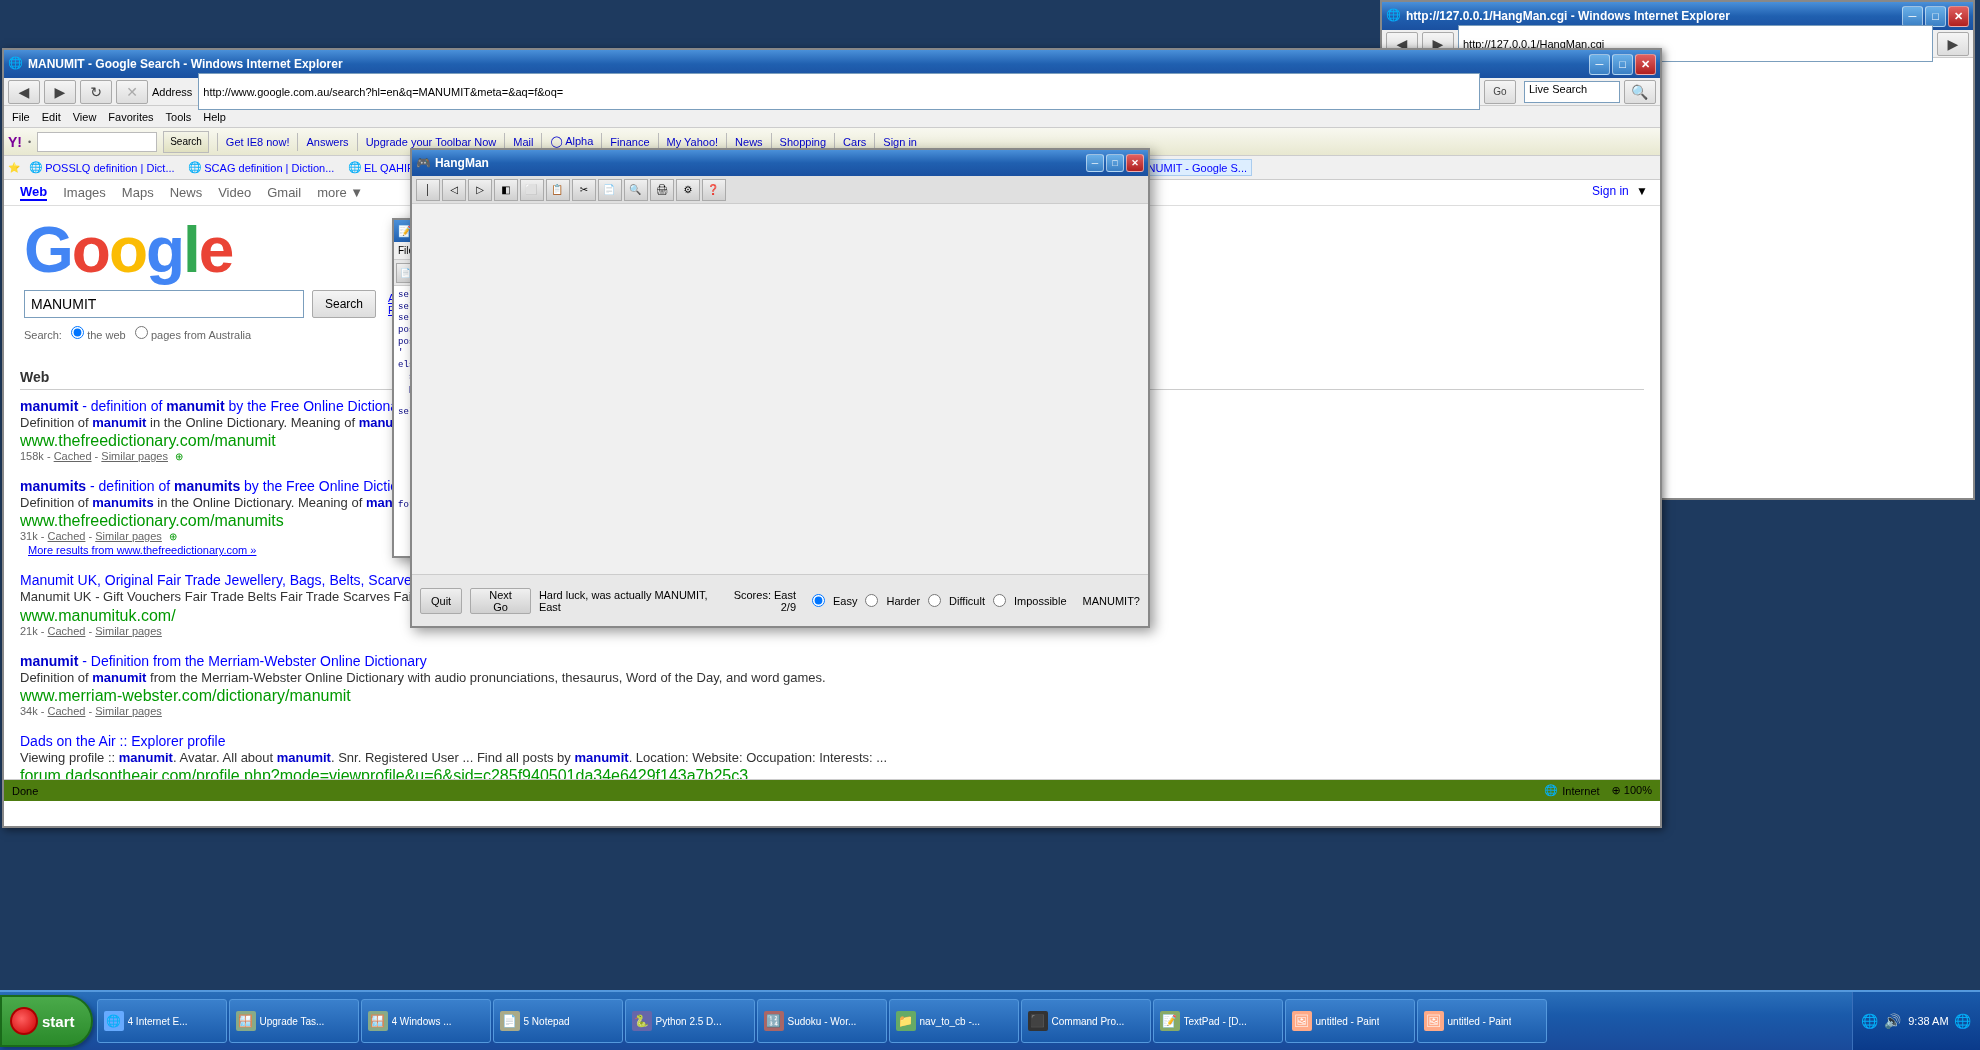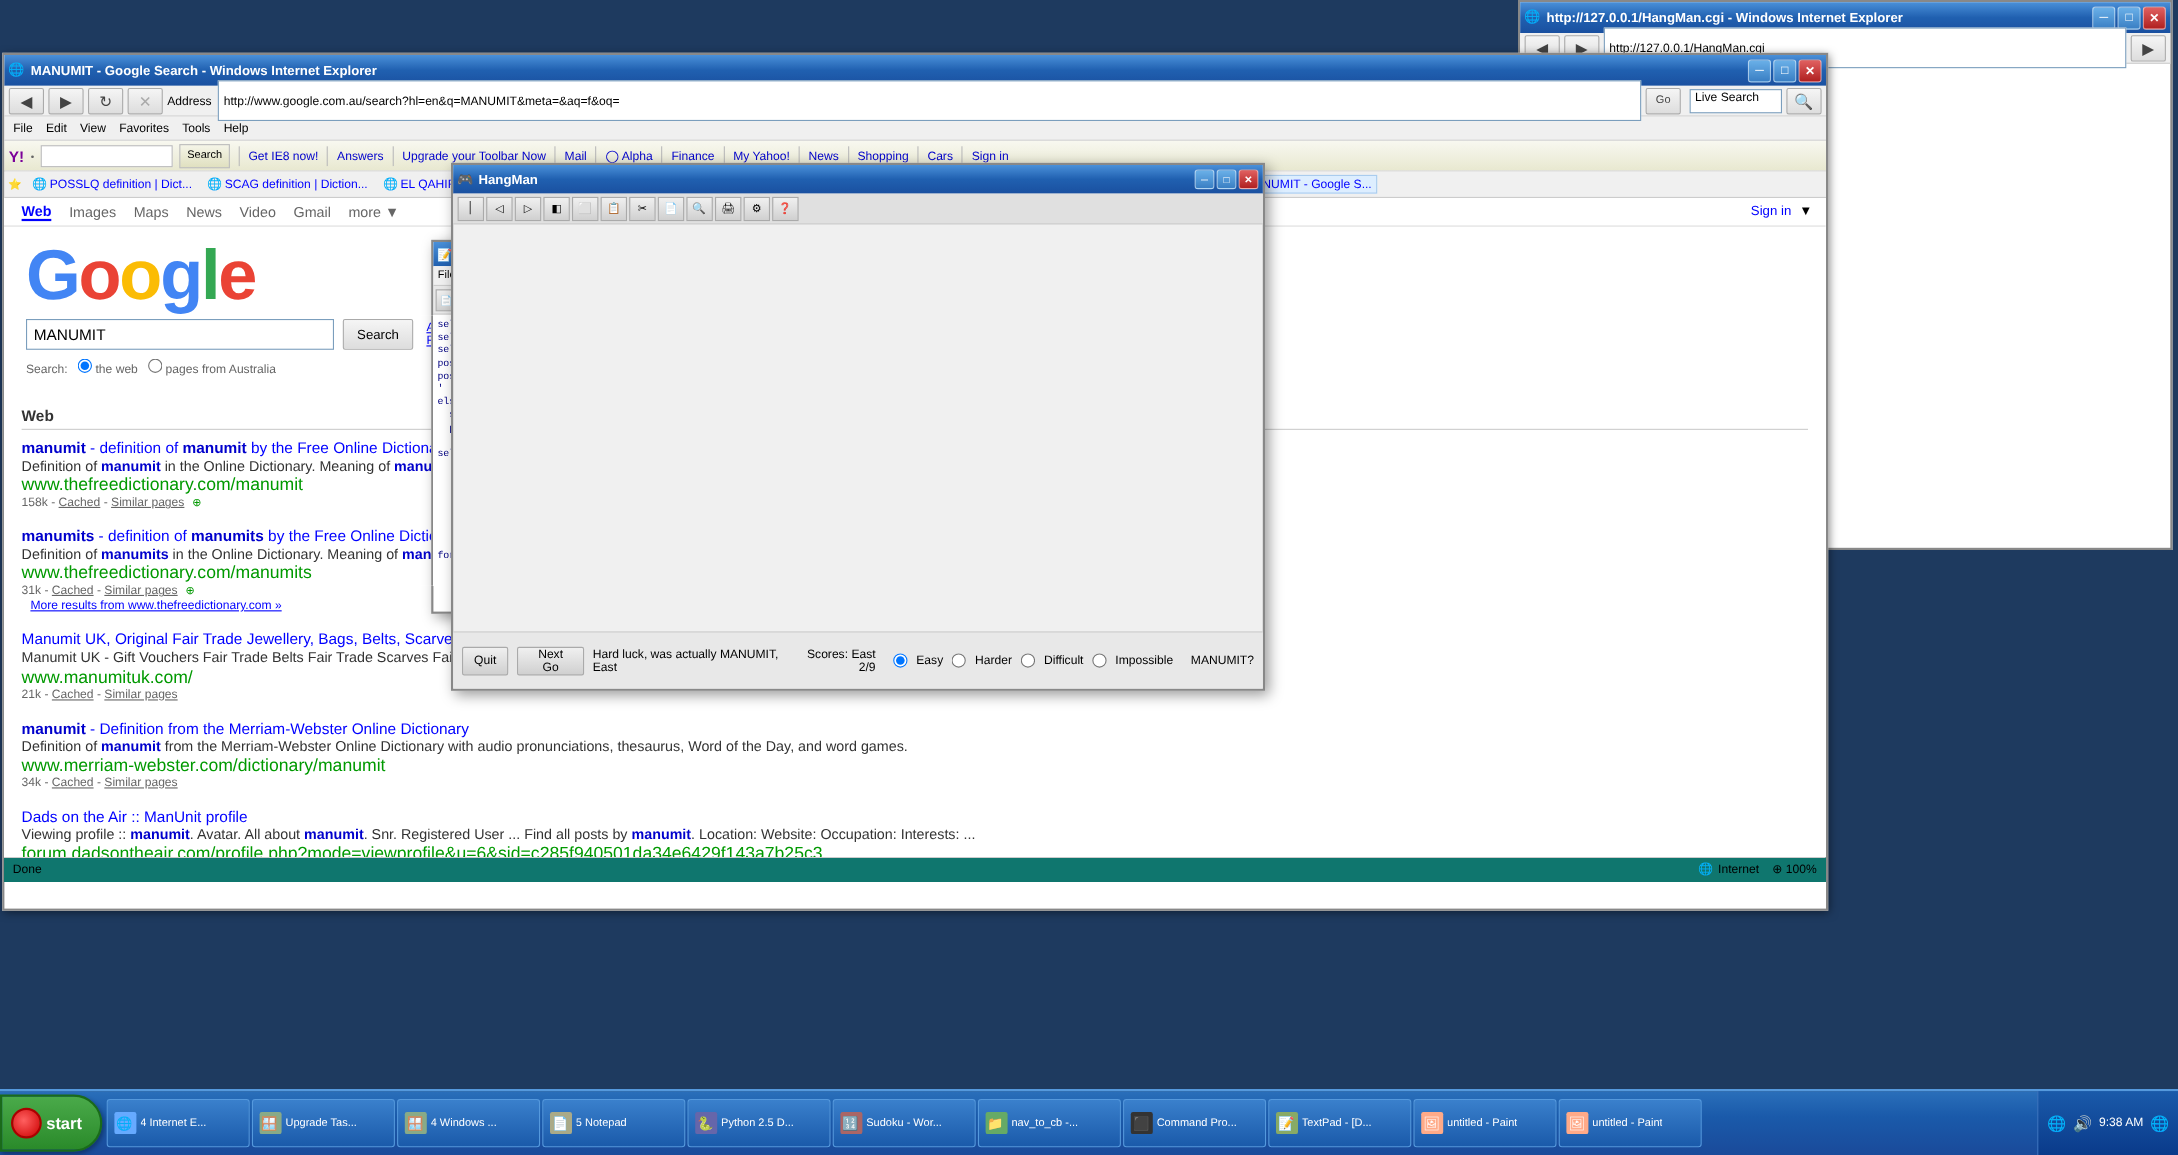--- a/index.html
+++ b/index.html
@@ -397,21 +397,21 @@
       color: white;
       font-size: 11px;
       text-align: center;
     }
 
     
     .ie-statusbar {
       position: absolute;
       bottom: 0; left: 0; right: 0;
       height: 22px;
-      background: #0f766e;
+      background: #4d7c0f;
       border-top: 1px solid #ccc;
       display: flex; align-items: center;
       padding: 0 8px;
       font-size: 11px;
       gap: 8px;
     }
     .status-zone {
       margin-left: auto;
       display: flex; align-items: center; gap: 4px;
     }
@@ -486,21 +486,21 @@
   </div>
 
   <div class="ie-addressbar">
     <div class="nav-btn">◀</div>
     <div class="nav-btn">▶</div>
     <div class="nav-btn">↻</div>
     <div class="nav-btn" style="color:#aaa;">✕</div>
     <span style="font-size:11px;margin-right:2px;">Address</span>
     <input class="address-input" value="http://www.google.com.au/search?hl=en&amp;q=MANUMIT&amp;meta=&amp;aq=f&amp;oq=" style="">
     <div class="nav-btn" style="font-size:10px;">Go</div>
-    <div style="width:84px;height:22px;border:1px solid #7b9ebd;background:white;padding:1px 4px;font-size:11px;margin-left:4px;">Live Search</div>
+    <div style="width:96px;height:22px;border:1px solid #7b9ebd;background:white;padding:1px 4px;font-size:11px;margin-left:4px;">Live Search</div>
     <div class="nav-btn">🔍</div>
   </div>
 
   <div class="ie-menubar">
     <span>File</span>
     <span>Edit</span>
     <span>View</span>
     <span>Favorites</span>
     <span>Tools</span>
     <span>Help</span>
@@ -650,21 +650,21 @@
         <div class="result-title">
           <a href="#"><b>manumit</b> - Definition from the Merriam-Webster Online Dictionary</a>
         </div>
         <div class="result-snippet">Definition of <b>manumit</b> from the Merriam-Webster Online Dictionary with audio pronunciations, thesaurus, Word of the Day, and word games.</div>
         <div class="result-url">www.merriam-webster.com/dictionary/manumit</div>
         <div class="result-meta">34k - <a href="#">Cached</a> - <a href="#">Similar pages</a></div>
       </div>
 
       <div class="result-item">
         <div class="result-title">
-          <a href="#">Dads on the Air :: ManUnit profile</a>
+          <a href="#">Dads on the Air :: Explorer profile</a>
         </div>
         <div class="result-snippet">Viewing profile :: <b>manumit</b>. Avatar. All about <b>manumit</b>. Snr. Registered User ... Find all posts by <b>manumit</b>. Location: Website: Occupation: Interests: ...</div>
         <div class="result-url">forum.dadsontheair.com/profile.php?mode=viewprofile&amp;u=6&amp;sid=c285f940501da34e6429f143a7b25c3</div>
         <div class="result-meta">12 hours ago - <a href="#">Cached</a> - <a href="#">Similar pages</a></div>
       </div>
 
       <div class="result-item">
         <div class="result-title">
           <a href="#">Manumission - Wikipedia, the free encyclopedia</a>
         </div>

